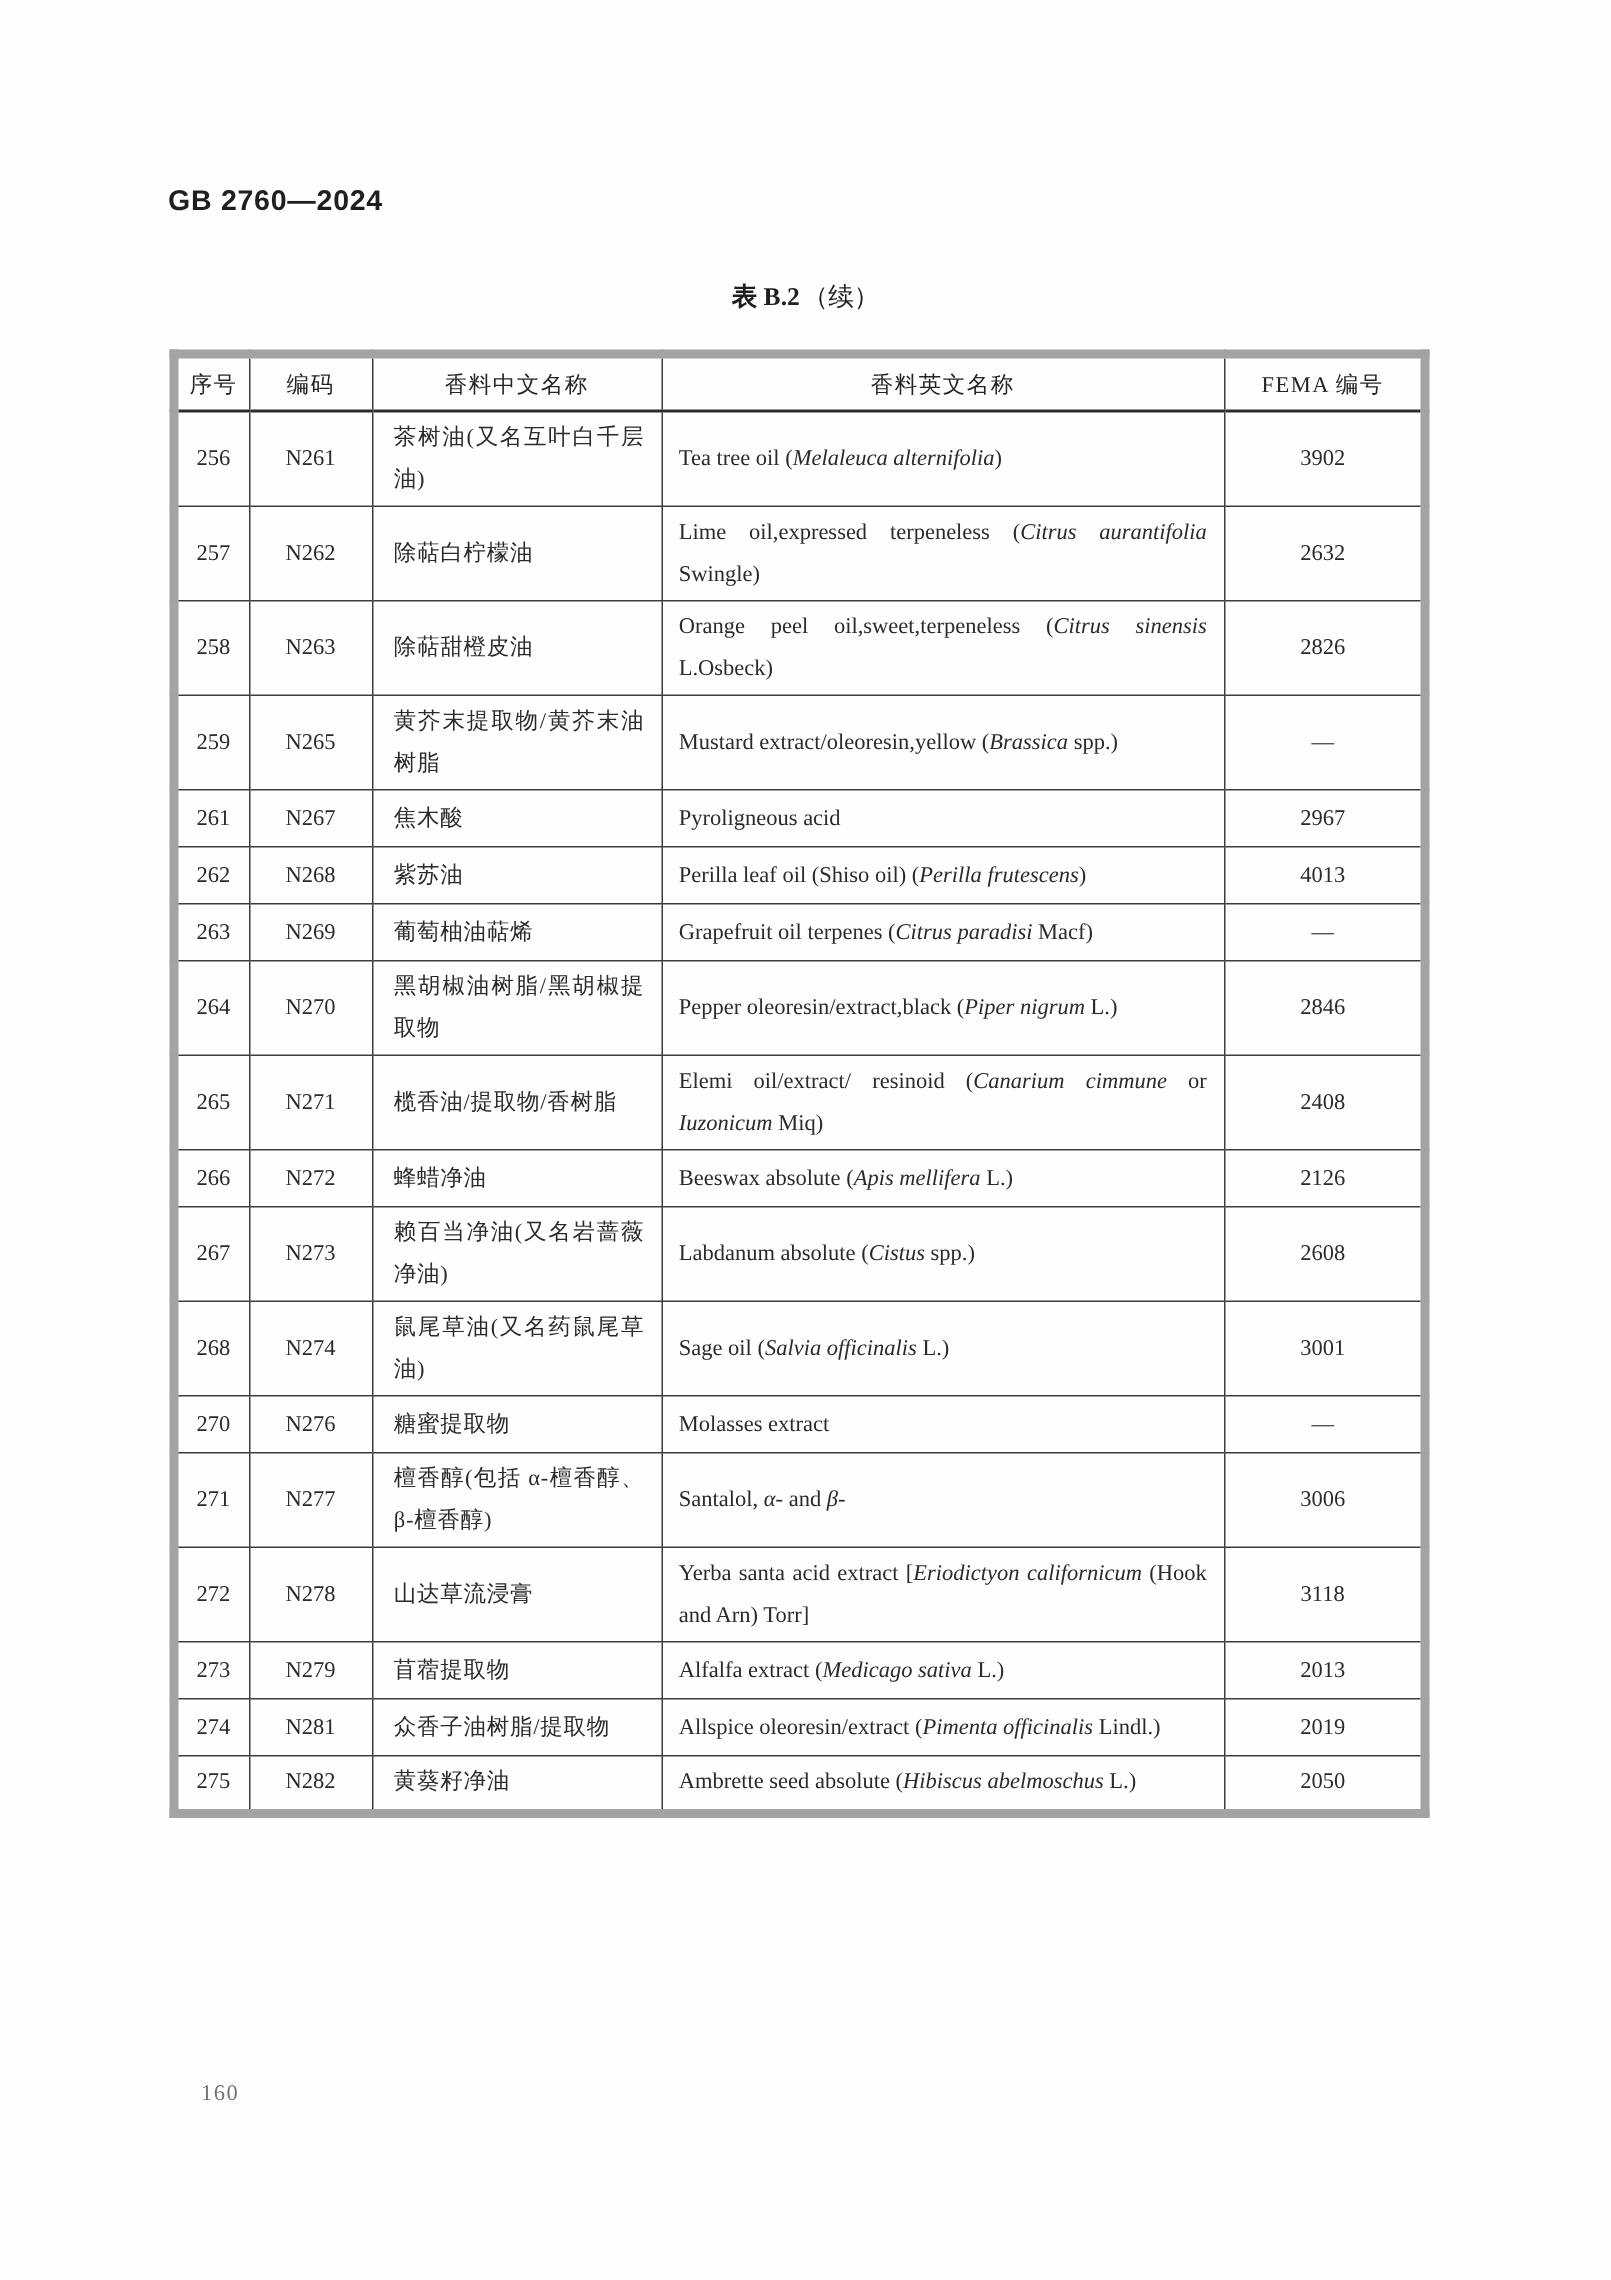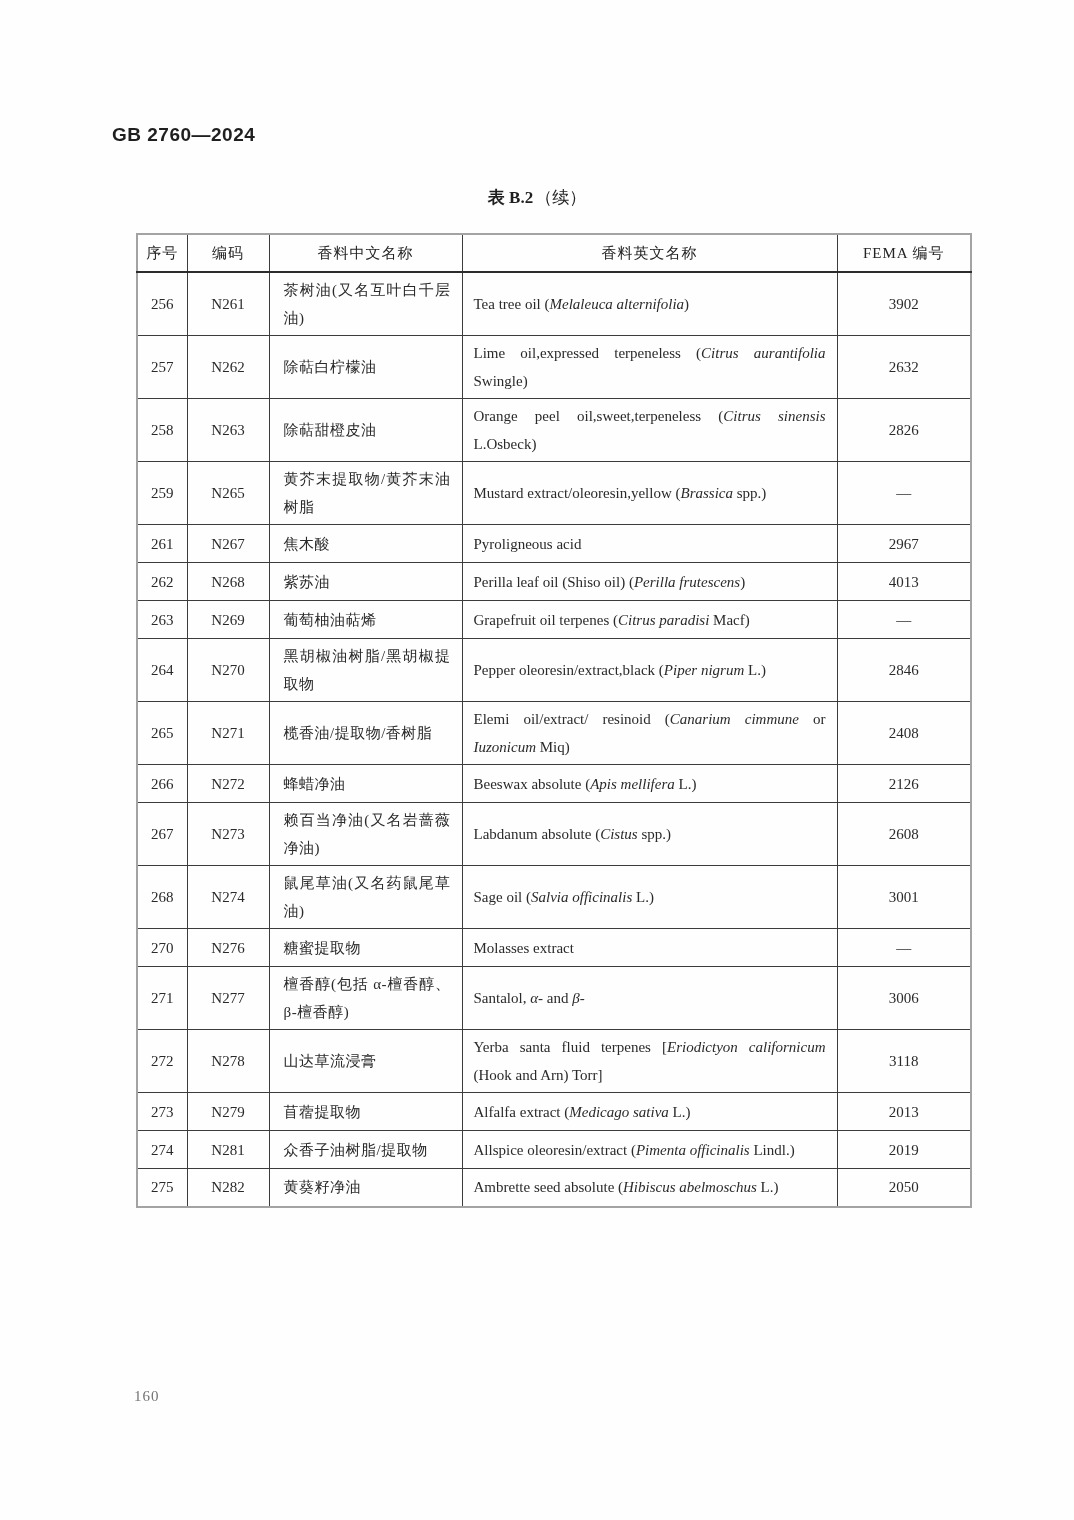--- a/index.html
+++ b/index.html
@@ -36,21 +36,21 @@
   .tt-rest { font-weight: 400; margin-left: 2px; }
   table.data-table {
     position: absolute;
     left: 113px;
     top: 233px;
     width: 834px;
     border-collapse: collapse;
     table-layout: fixed;
     background: transparent;
   }
-  table.data-table { border: 2px solid #a3a3a3; margin-left: 23px; }
+  table.data-table { border: 6px solid #a3a3a3; }
   .data-table th, .data-table td { border: 1px solid #3c3c3c; }
   .data-table thead th {
     border-bottom: 2px solid #2c2c2c;
     height: 38px;
     box-sizing: border-box;
     font-weight: 400;
     font-size: 15px;
     text-align: center;
     letter-spacing: 1px;
     padding: 2px 4px;
@@ -202,21 +202,21 @@
           <td class="cell-c">271</td>
           <td class="cell-c">N277</td>
           <td class="cell-zh">檀香醇(包括 α-檀香醇、β-檀香醇)</td>
           <td class="cell-en"><span>Santalol, </span><span class="it">α-</span><span> and </span><span class="it">β-</span></td>
           <td class="cell-c">3006</td>
         </tr>
         <tr>
           <td class="cell-c">272</td>
           <td class="cell-c">N278</td>
           <td class="cell-zh">山达草流浸膏</td>
-          <td class="cell-en"><span>Yerba santa fluid terpenes [</span><span class="it">Eriodictyon californicum</span><span> (Hook and Arn) Torr]</span></td>
+          <td class="cell-en"><span>Yerba santa acid extract [</span><span class="it">Eriodictyon californicum</span><span> (Hook and Arn) Torr]</span></td>
           <td class="cell-c">3118</td>
         </tr>
         <tr>
           <td class="cell-c">273</td>
           <td class="cell-c">N279</td>
           <td class="cell-zh">苜蓿提取物</td>
           <td class="cell-en"><span>Alfalfa extract (</span><span class="it">Medicago sativa</span><span> L.)</span></td>
           <td class="cell-c">2013</td>
         </tr>
         <tr>

